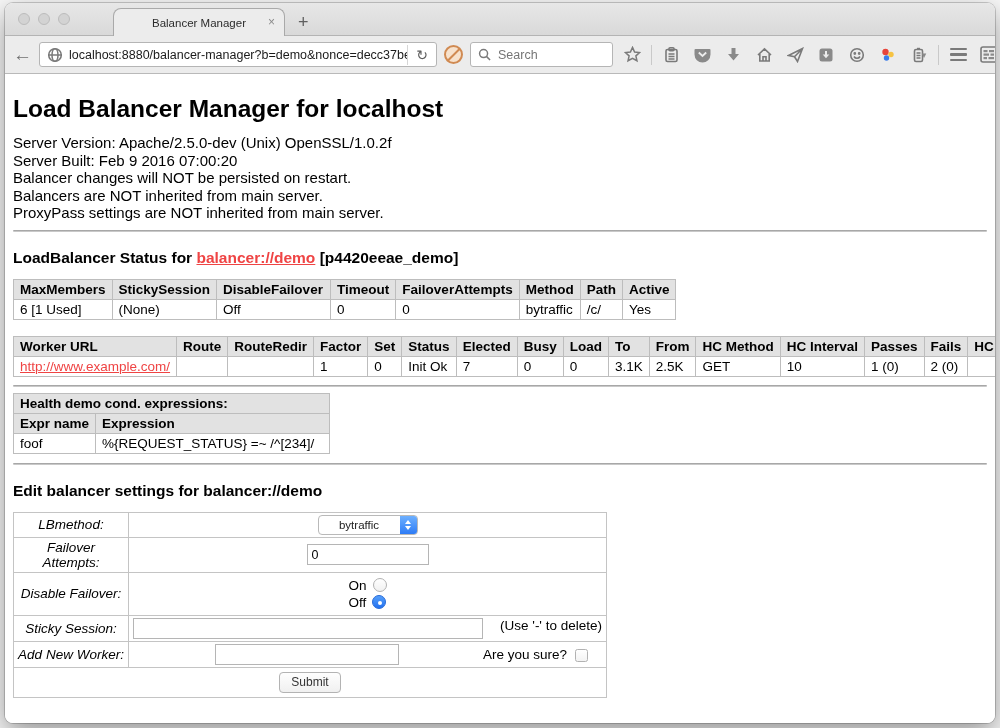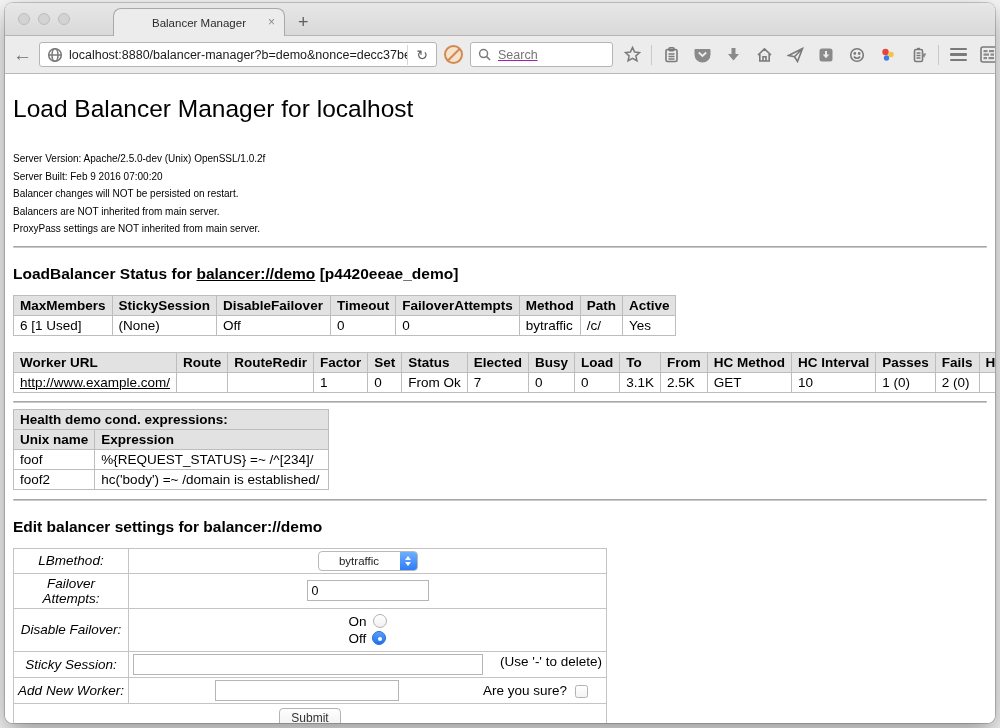--- a/index.html
+++ b/index.html
@@ -52,35 +52,35 @@
     content:""; position:absolute; left:-1px; top:6.5px; width:17px; height:2px;
     background:#d08a52; transform:rotate(-45deg);
   }
   .searchbar {
     width:143px; height:25px; background:#fff; border:1px solid #b5b5b5; border-radius:3px;
     display:flex; align-items:center; flex:none;
   }
   .searchbar svg { margin:0 5px 0 7px; flex:none; }
   .searchbar input {
     border:none; outline:none; width:100px; font-size:12.5px; color:#a21caf;
-    font-family:"Liberation Sans",sans-serif; background:transparent;text-decoration:underline;
+    font-family:"Liberation Sans",sans-serif; background:transparent;
   }
   .toolbtn { width:24px; height:24px; display:flex; align-items:center; justify-content:center; flex:none; }
   .vsep { width:1px; height:20px; background:#c9c9c9; flex:none; }
   .caret { font-size:9px; color:#8a8a8a; margin-left:-3px; }
   .hamburger { display:flex; flex-direction:column; gap:3px; }
   .hamburger span { width:17px; height:2.5px; background:#7a7a7a; border-radius:1px; }
   
   .content { flex:1; background:#fff; overflow:hidden; padding:0 8px; color:#000; }
-  h1 { font-size:24.5px; margin:21px 0 8px 0; font-weight:normal; }
-  .server-info { margin-top:27px; font-size:10px; line-height:17.5px; }
+  h1 { font-size:24.5px; margin:21px 0 8px 0; font-weight:bold; }
+  .server-info { margin-top:11px; font-size:15px; line-height:17.5px; }
   hr.rule { border:none; height:2px; margin:8px 0 6px 0;
     background:linear-gradient(#979797,#d9d9d9); border-radius:1px; }
   h3 { font-size:15.5px; margin:17px 0 12px 0; font-weight:bold; }
-  a.plink { color:#000000; text-decoration:underline; }
+  a.plink { color:#ef4444; text-decoration:underline; }
   table.data { border-collapse:collapse; border:1.5px solid #8d8d8d; background:#fff; margin-top:2px; }
   table.data th, table.data td {
     border:1px solid #bdbdbd; font-size:13.5px; padding:1px 6px; height:20px; text-align:left;
     white-space:nowrap;
   }
   table.data th { background:#e2e2e2; font-weight:bold; }
   td.left { text-align:left; }
   
   table.form { border-collapse:collapse; border:1.5px solid #9c9c9c; margin-top:11px; width:594px; font-size:13.5px; }
   table.form td { border:1px solid #c4c4c4; padding:2px 4px; text-align:center; }
@@ -329,21 +329,21 @@
         <th style="width:40px">Fails</th>
         <th style="width:46px">HC uri</th>
 
       </tr>
       <tr>
         <td class="left"><a class="plink" href="#">http://www.example.com/</a></td>
         <td></td>
         <td></td>
         <td>1</td>
         <td>0</td>
-        <td>From Ok</td>
+        <td>Init Ok</td>
         <td>7</td>
         <td>0</td>
         <td>0</td>
         <td>3.1K</td>
         <td>2.5K</td>
         <td>GET</td>
         <td>10</td>
         <td>1 (0)</td>
         <td>2 (0)</td>
         <td></td>
@@ -353,30 +353,26 @@
       </table>
 
     <hr class="rule">
 
     <table class="data">
       <tbody>
           <tr>
         <th colspan="2" style="width:312px">Health demo cond. expressions:</th>
       </tr>
       <tr>
-        <th style="width:78px">Unix name</th>
+        <th style="width:78px">Expr name</th>
         <th style="width:234px">Expression</th>
       </tr>
       <tr>
         <td>foof</td>
         <td class="left">%{REQUEST_STATUS} =~ /^[234]/</td>
-      </tr>
-      <tr>
-        <td>foof2</td>
-        <td class="left">hc('body') =~ /domain is established/</td>
       </tr>
     </tbody>
       </table>
 
     <hr class="rule" style="margin-top:9px">
 
     <h3>Edit balancer settings for balancer://demo</h3>
 
     <table class="form">
       <tbody>

